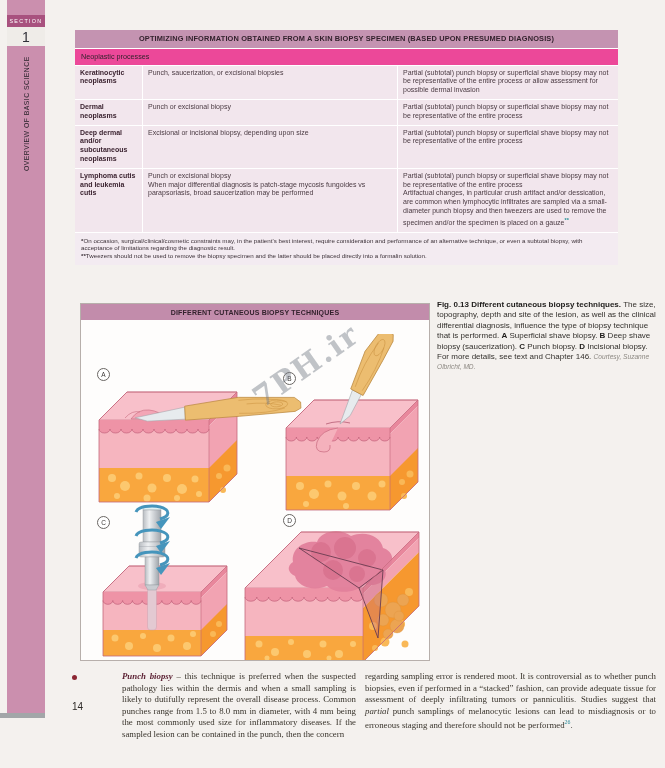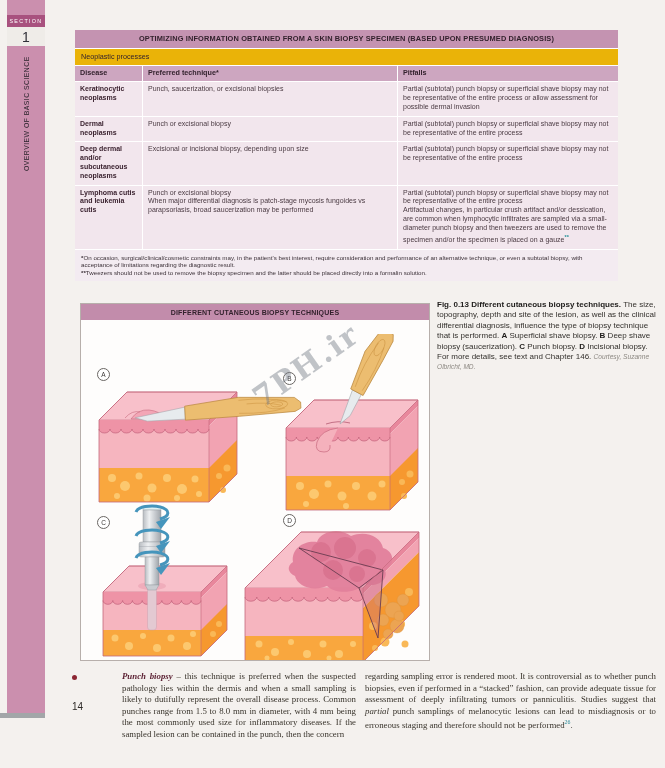--- a/index.html
+++ b/index.html
@@ -17,21 +17,21 @@
       display:flex;align-items:center;justify-content:center;
       font-size:6.8px;letter-spacing:.5px;color:#241e26;}
   .sidebar-endbar{position:absolute;left:0;top:713px;width:45px;height:5px;background:#a2a6a8;}
   .page-number{position:absolute;left:72px;top:701px;font-size:10px;color:#2e2b28;}
 
   
   .tbl-wrap{position:absolute;left:75px;top:30px;width:543px;}
   .tbl{display:flex;flex-direction:column;gap:1px;background:#fff;font-size:7px;line-height:8.8px;color:#4a3a42;justify-content:flex-end;}
   .tbl-title{background:#c493b1;color:#33222d;font-weight:bold;font-size:7.4px;letter-spacing:.15px;
       text-align:center;padding:5px 4px 4px;}
-  .tbl-sub{background:#eab308;color:#33222d;font-size:7.2px;padding:4px 6px 3px;}
+  .tbl-sub{background:#ec4899;color:#33222d;font-size:7.2px;padding:4px 6px 3px;}
   .tgrid{display:grid;grid-template-columns:67px 254px 1fr;gap:1px;background:#fff;}
   .tgrid .cell{background:#f2e6ed;padding:3px 5px 4px;}
   .colhead .cell{background:#cda6c0;color:#33222d;font-weight:bold;font-size:7.2px;}
   .cell.disease{font-weight:bold;color:#3c2431;}
   .teal{color:#1f8f96;font-weight:bold;font-size:5.5px;}
   .tbl-foot{background:#f3ebf1;padding:4px 6px 5px;font-size:6.2px;line-height:7.6px;color:#3c3138;}
   .fn b{font-weight:bold;}
   .tbl-caption{margin:7px 0 0;font-weight:bold;font-size:7.8px;line-height:9.5px;color:#241d22;}
 
   
@@ -76,25 +76,20 @@
     <div class="sidebar-title">OVERVIEW OF BASIC SCIENCE</div>
   </div>
   <div class="sidebar-endbar"></div>
   <div class="page-number">14</div>
 
   <div class="tbl-wrap">
     <div class="tbl">
       <div class="tbl-title">OPTIMIZING INFORMATION OBTAINED FROM A SKIN BIOPSY SPECIMEN (BASED UPON PRESUMED DIAGNOSIS)</div>
       <div class="tbl-sub">Neoplastic processes</div>
 
-      <div class="tgrid colhead">
-        <div class="cell">Disease</div>
-        <div class="cell">Preferred technique*</div>
-        <div class="cell">Pitfalls</div>
-      </div>
 
       <div class="tgrid">
         <div class="cell disease">Keratinocytic neoplasms</div>
         <div class="cell">Punch, saucerization, or excisional biopsies</div>
         <div class="cell">Partial (subtotal) punch biopsy or superficial shave biopsy may not be representative of the entire process or allow assessment for possible dermal invasion</div>
       </div>
 
       <div class="tgrid">
         <div class="cell disease">Dermal neoplasms</div>
         <div class="cell">Punch or excisional biopsy</div>

